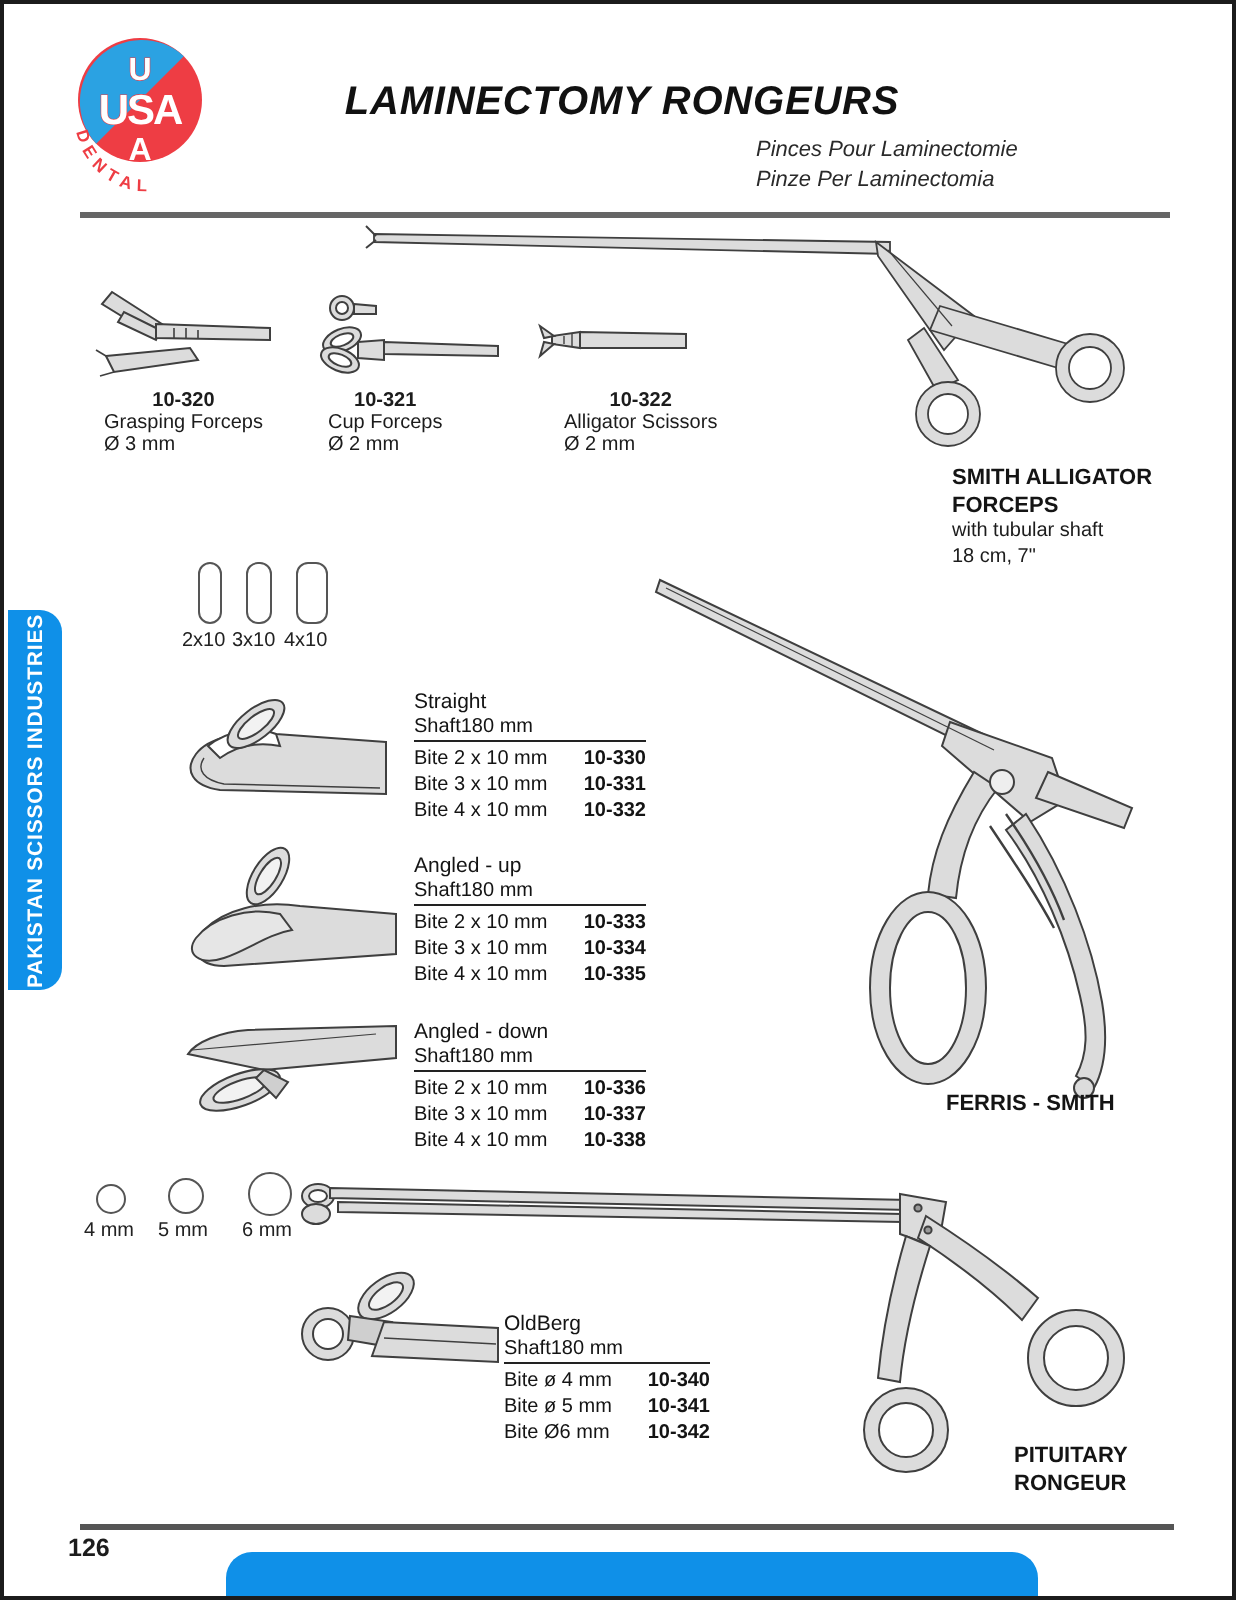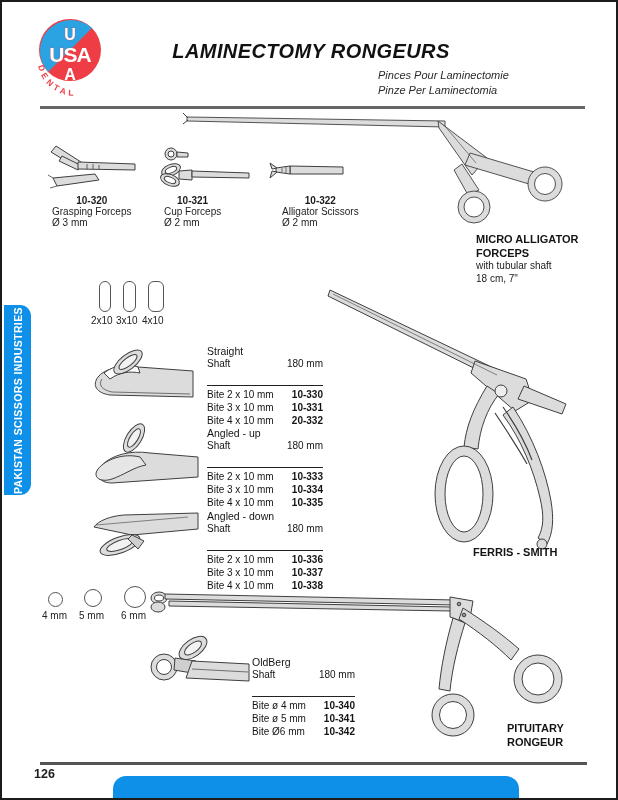--- a/index.html
+++ b/index.html
@@ -24,22 +24,22 @@
   .side-tab span{writing-mode:vertical-rl;transform:rotate(180deg);color:#fff;
     font-weight:bold;font-size:10.5px;letter-spacing:.4px;white-space:nowrap;}
 
   
   .cap{font-size:10px;line-height:11px;}
   .cap .code{font-weight:bold;text-align:center;}
 
   
   .spec{font-size:10px;color:#141414;}
   .spec .t{font-size:10.5px;line-height:12px;margin-bottom:1px;}
-  .spec .head{display:flex;justify-content:space-between;border-bottom:1.6px solid #222;
-              padding-bottom:15px;margin-bottom:2px;line-height:12px;}
+  .spec .head{display:flex;border-bottom:1.6px solid #222;
+              padding-bottom:0;margin-bottom:2px;line-height:12px;}
   .spec .row{display:flex;justify-content:space-between;line-height:13px;}
   .spec .codeb{font-weight:bold;}
 
   
   .pill{border:1.6px solid #555;border-radius:6px;background:#fff;}
   .pill-label,.circ-label{font-size:10px;width:26px;text-align:left;color:#222;}
   .circ{border:1.6px solid #555;border-radius:50%;background:#fff;}
 
   
   .big-label{font-weight:bold;font-size:11px;line-height:13.5px;color:#141414;}
@@ -147,21 +147,21 @@
       <circle cx="292" cy="99" r="16"></circle>
       <circle cx="292" cy="99" r="10" fill="#fff"></circle>
     </g>
     <g fill="none" stroke="#3f3f3f" stroke-width="1">
       <path d="M6,10 L1,5"></path>
         <path d="M6,12 L1,16"></path>
       <path d="M262,17 L294,55" stroke-width=".6"></path>
     </g>
   </svg>
   <div class="abs" style="left:474px;top:231px">
-    <div class="big-label">MICRO ALLIGATOR</div>
+    <div class="big-label">SMITH ALLIGATOR</div>
     <div class="big-label">FORCEPS</div>
     <div class="small-note">with tubular shaft</div>
     <div class="small-note">18 cm, 7"</div>
   </div>
 
   <div class="abs pill" style="left:97px;top:279px;width:10px;height:29px"></div>
   <div class="abs pill" style="left:121px;top:279px;width:11px;height:29px"></div>
   <div class="abs pill" style="left:146px;top:279px;width:14px;height:29px"></div>
   <div class="abs pill-label" style="left:89px;top:313px">2x10</div>
   <div class="abs pill-label" style="left:114px;top:313px">3x10</div>
@@ -185,21 +185,21 @@
     <div class="row">
       <span>Bite 2 x 10 mm</span>
       <span class="codeb">10-330</span>
     </div>
     <div class="row">
       <span>Bite 3 x 10 mm</span>
       <span class="codeb">10-331</span>
     </div>
     <div class="row">
       <span>Bite 4 x 10 mm</span>
-      <span class="codeb">20-332</span>
+      <span class="codeb">10-332</span>
     </div>
   </div>
 
   <svg class="abs" style="left:88px;top:421px" width="110" height="68" viewBox="0 0 110 68">
     <g fill="#dcdcdc" stroke="#3f3f3f" stroke-width="1">
       <path d="M108,34 L60,30 C40,27 22,32 12,42 C4,50 8,60 22,60 L108,54 Z"></path>
       <path d="M50,34 C34,30 16,36 8,46 C2,54 10,60 22,56 C34,52 44,44 56,42 Z" fill="#e6e6e6"></path>
       <ellipse cx="44" cy="15" rx="16" ry="7.5" transform="rotate(-58 44 15)"></ellipse>
       <ellipse cx="44" cy="15" rx="10.5" ry="4" transform="rotate(-58 44 15)" fill="#f2f2f2"></ellipse>
     </g>

